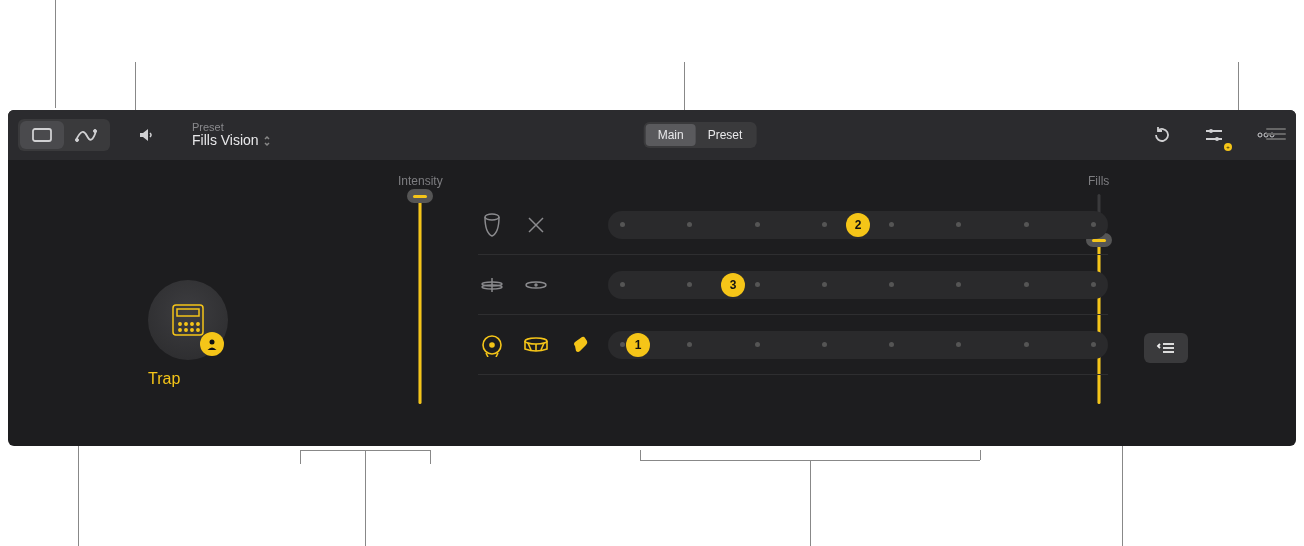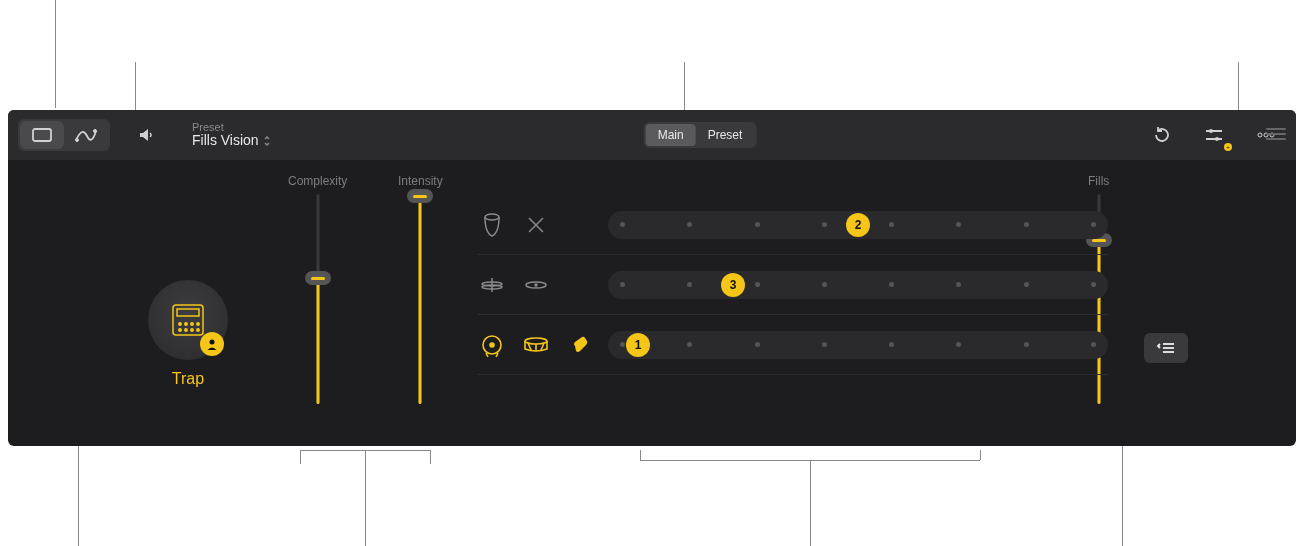--- a/index.html
+++ b/index.html
@@ -50,21 +50,20 @@
 
   .main-area {
     position: relative;
     height: calc(100% - 50px);
     padding-top: 20px;
   }
 
   .style-block {
     position: absolute;
     left: 140px; top: 120px;
-    text-align: center;
   }
   .style-circle {
     width: 80px; height: 80px; border-radius: 50%;
     background: radial-gradient(circle at 50% 40%, #3d3d40, #2a2a2c);
     display:flex; align-items:center; justify-content:center;
     position:relative;
   }
   .style-badge {
     position:absolute; right:4px; bottom:4px;
     width:24px; height:24px; border-radius:50%; background:#f5c518;
@@ -243,28 +242,20 @@
         <div class="style-badge">
           <svg width="14" height="14" viewBox="0 0 14 14" fill="#111">
               <circle cx="7" cy="5" r="2.5"></circle>
               <path d="M2.5 13 Q7 8 11.5 13 Z"></path>
             </svg>
         </div>
       </div>
       <div class="style-name">Trap</div>
     </div>
 
-    <div class="vslider-wrap" style="left:280px; top:14px;">
-      <div class="vslider-label">Complexity</div>
-      <div class="vslider">
-        <div class="vslider-track"></div>
-        <div class="vslider-fill" style="height: 60%;"></div>
-        <div class="vslider-thumb" style="top: 40%;"></div>
-      </div>
-    </div>
 
     <div class="vslider-wrap" style="left:390px; top:14px;">
       <div class="vslider-label">Intensity</div>
       <div class="vslider">
         <div class="vslider-track"></div>
         <div class="vslider-fill" style="height: 99%;"></div>
         <div class="vslider-thumb" style="top: 1%;"></div>
       </div>
     </div>
 

